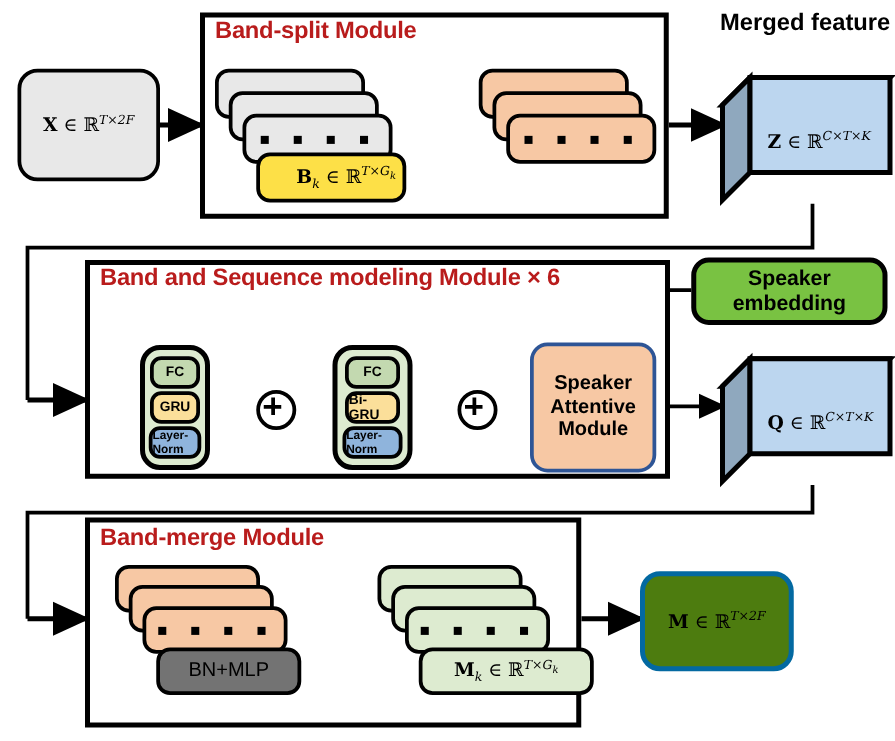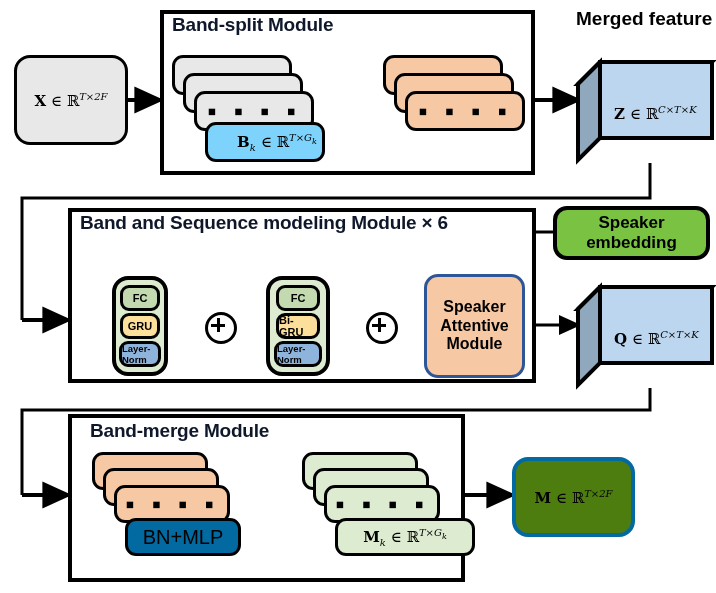--- a/index.html
+++ b/index.html
@@ -2,21 +2,21 @@
 <html><head>
 <meta charset="utf-8">
 <style>
   html,body{margin:0;padding:0;background:#fff;}
   body{width:716px;height:593px;position:relative;overflow:hidden;
        font-family:"Liberation Sans",sans-serif;}
   #stage{position:absolute;left:0;top:0;width:716px;height:593px;}
 
   
   .mbox{position:absolute;border:4px solid #000;background:#fff;box-sizing:border-box;}
-  .mtitle{position:absolute;font-size:19px;font-weight:bold;color:#0f172a;
+  .mtitle{position:absolute;font-size:19px;font-weight:bold;color:#b91c1c;
           white-space:nowrap;letter-spacing:-.2px;}
   .caption{position:absolute;font-size:19px;font-weight:bold;color:#000;white-space:nowrap;}
 
   .rbox{position:absolute;box-sizing:border-box;border:3px solid #000;
         border-radius:12px;display:flex;align-items:center;justify-content:center;
         text-align:center;font-size:14px;color:#000;}
   .card{position:absolute;box-sizing:border-box;border:3px solid #000;
         border-radius:11px;display:flex;align-items:center;justify-content:center;
         font-size:15px;color:#000;}
 
@@ -100,21 +100,21 @@
   </div>
 
   <div class="mbox" style="left:160px;top:10px;width:375px;height:165px;"></div>
   <div class="mtitle" style="left:172px;top:14px;">Band-split Module</div>
 
   <div class="card" style="left:172px;top:55px;width:120px;height:40px;background:#e8e8e8;"></div>
   <div class="card" style="left:183px;top:73px;width:120px;height:40px;background:#e8e8e8;"></div>
   <div class="card" style="left:194px;top:91px;width:120px;height:40px;background:#e8e8e8;">
     <span class="dots" style="position:static;">▪ ▪ ▪ ▪</span>
   </div>
-  <div class="card" style="left:205px;top:122px;width:120px;height:40px;background:#7dd3fc;padding-left:24px;">
+  <div class="card" style="left:205px;top:122px;width:120px;height:40px;background:#fde047;padding-left:24px;">
     <span class="mth">
       <b>B</b><span class="sub">k</span>
       <span>∈</span>
       <span class="bb">ℝ</span><span class="sup"><span>T×G</span><span style="font-size:8px;vertical-align:sub;">k</span></span>
     </span>
   </div>
 
   <div class="card" style="left:383px;top:55px;width:120px;height:40px;background:#f7c8a4;"></div>
   <div class="card" style="left:394px;top:73px;width:120px;height:40px;background:#f7c8a4;"></div>
   <div class="card" style="left:405px;top:91px;width:120px;height:40px;background:#f7c8a4;">
@@ -170,28 +170,28 @@
     <polygon points="578,309 578,385 600,363 600,287" fill="#8fa8be" stroke="#000" stroke-width="4"></polygon>
     <polygon points="600,287 712,287 712,363 600,363" fill="#bcd6ef" stroke="#000" stroke-width="4"></polygon>
   </svg>
   <span class="mth" style="position:absolute;left:614px;top:329px;">
     <b>Q</b>
     <span>∈</span>
     <span class="bb">ℝ</span><span class="sup">C×T×K</span>
   </span>
 
   <div class="mbox" style="left:68px;top:414px;width:397px;height:168px;"></div>
-  <div class="mtitle" style="left:90px;top:420px;">Band-merge Module</div>
+  <div class="mtitle" style="left:80px;top:420px;">Band-merge Module</div>
 
   <div class="card" style="left:92px;top:452px;width:116px;height:38px;background:#f7c8a4;"></div>
   <div class="card" style="left:103px;top:468px;width:116px;height:38px;background:#f7c8a4;"></div>
   <div class="card" style="left:114px;top:485px;width:116px;height:38px;background:#f7c8a4;">
     <span class="dots" style="position:static;">▪ ▪ ▪ ▪</span>
   </div>
-  <div class="card" style="left:125px;top:518px;width:116px;height:38px;background:#0369a1;font-size:20px;">BN+MLP</div>
+  <div class="card" style="left:125px;top:518px;width:116px;height:38px;background:#737373;font-size:16px;">BN+MLP</div>
 
   <div class="card" style="left:302px;top:452px;width:116px;height:38px;background:#ddebd0;"></div>
   <div class="card" style="left:313px;top:468px;width:116px;height:38px;background:#ddebd0;"></div>
   <div class="card" style="left:324px;top:485px;width:116px;height:38px;background:#ddebd0;">
     <span class="dots" style="position:static;">▪ ▪ ▪ ▪</span>
   </div>
   <div class="card" style="left:335px;top:518px;width:140px;height:38px;background:#ddebd0;">
     <span class="mth">
       <b>M</b><span class="sub">k</span>
       <span>∈</span>

